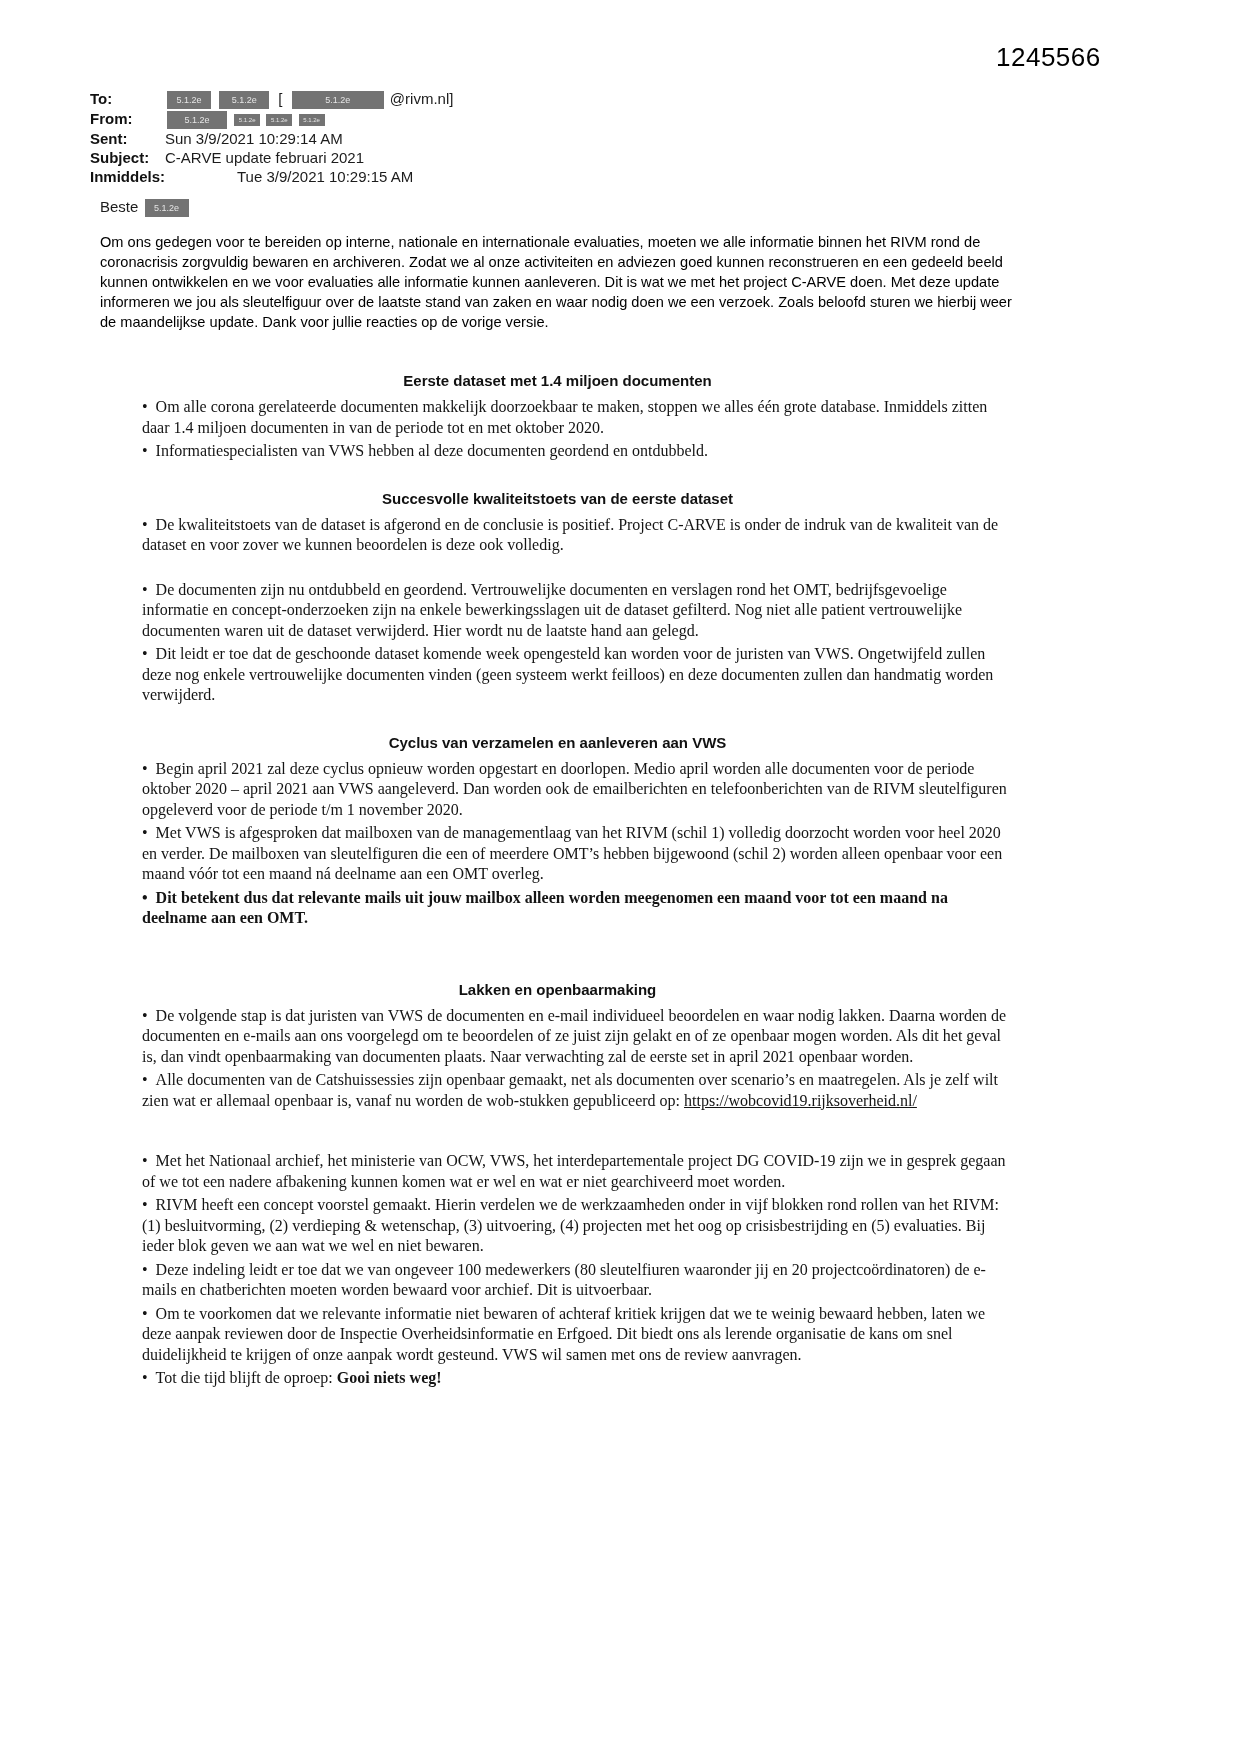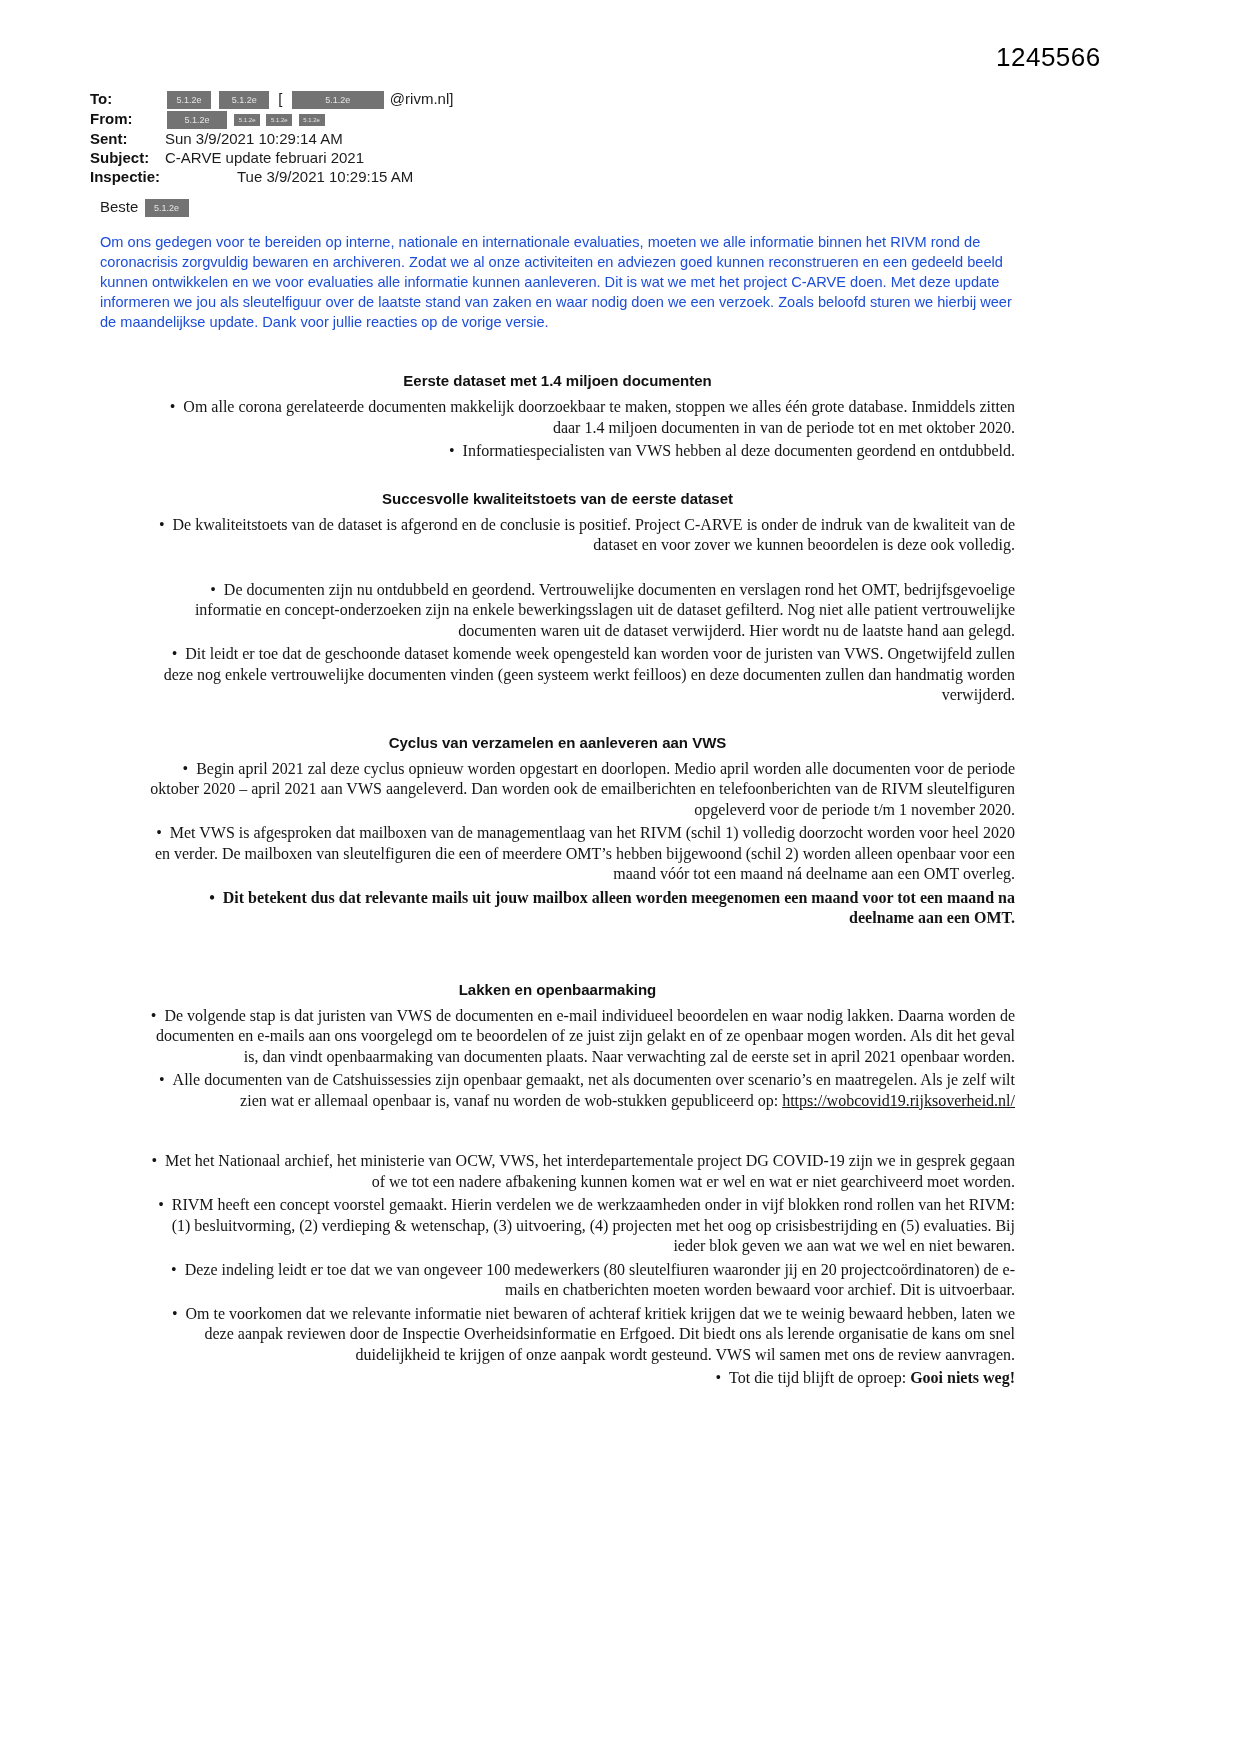--- a/index.html
+++ b/index.html
@@ -28,35 +28,35 @@
   }
   .redact.w1 { min-width:44px; }
   .redact.w2 { min-width:50px; }
   .redact.w3 { min-width:92px; }
   .redact.w4 { min-width:60px; }
   .redact.tiny { font-size:6px; line-height:8px; padding:2px 3px; margin:0 1px; min-width:26px; }
   .bracket { margin:0 3px; }
   .greeting { position:absolute; top:198px; left:100px; font-size:15px; }
   .flow { position:absolute; top:232px; left:100px; width:915px; }
   .intro {
-    font-size:14.6px; line-height:20px; color:#1d4ed8;
+    font-size:14.6px; line-height:20px; color:#000000;
     margin:0 0 0 0;
   }
   .section { margin-top:28px; }
   .section.gap-md { margin-top:40px; }
   .section.gap-lg { margin-top:52px; }
   .sec-heading {
     font-size:15px; font-weight:bold; color:#111;
     margin:0 0 8px 0;
     text-align:center;
   }
   ul.bullets {
     list-style:none; margin:0; padding:0 0 0 42px;
     font-family:"Liberation Serif", serif;
-    font-size:16px; line-height:20.5px; color:#141414;text-align:right;
+    font-size:16px; line-height:20.5px; color:#141414;
   }
   ul.bullets li { margin-bottom:3px; }
   ul.bullets li.spaced { margin-top:24px; }
   ul.bullets li::before { content:"\2022\00a0\00a0"; }
   .bold-text { font-weight:bold; }
   li.bold-li { font-weight:bold; }
   .doc-link { color:#141414; text-decoration:underline; cursor:pointer; }
 </style>
 </head>
 <body>
@@ -87,21 +87,21 @@
     </div>
     <div class="hrow">
       <span class="hlabel">Sent:</span>
       <span class="hvalue">Sun 3/9/2021 10:29:14 AM</span>
     </div>
     <div class="hrow">
       <span class="hlabel">Subject:</span>
       <span class="hvalue">C-ARVE update februari 2021</span>
     </div>
     <div class="hrow">
-      <span class="hlabel">Inspectie:</span>
+      <span class="hlabel">Inmiddels:</span>
       <span class="hvalue indent">Tue 3/9/2021 10:29:15 AM</span>
     </div>
   </div>
 
   <div class="greeting">
     <span>Beste</span>
     <span class="redact w1">5.1.2e</span>
   </div>
 
   <div class="flow">

